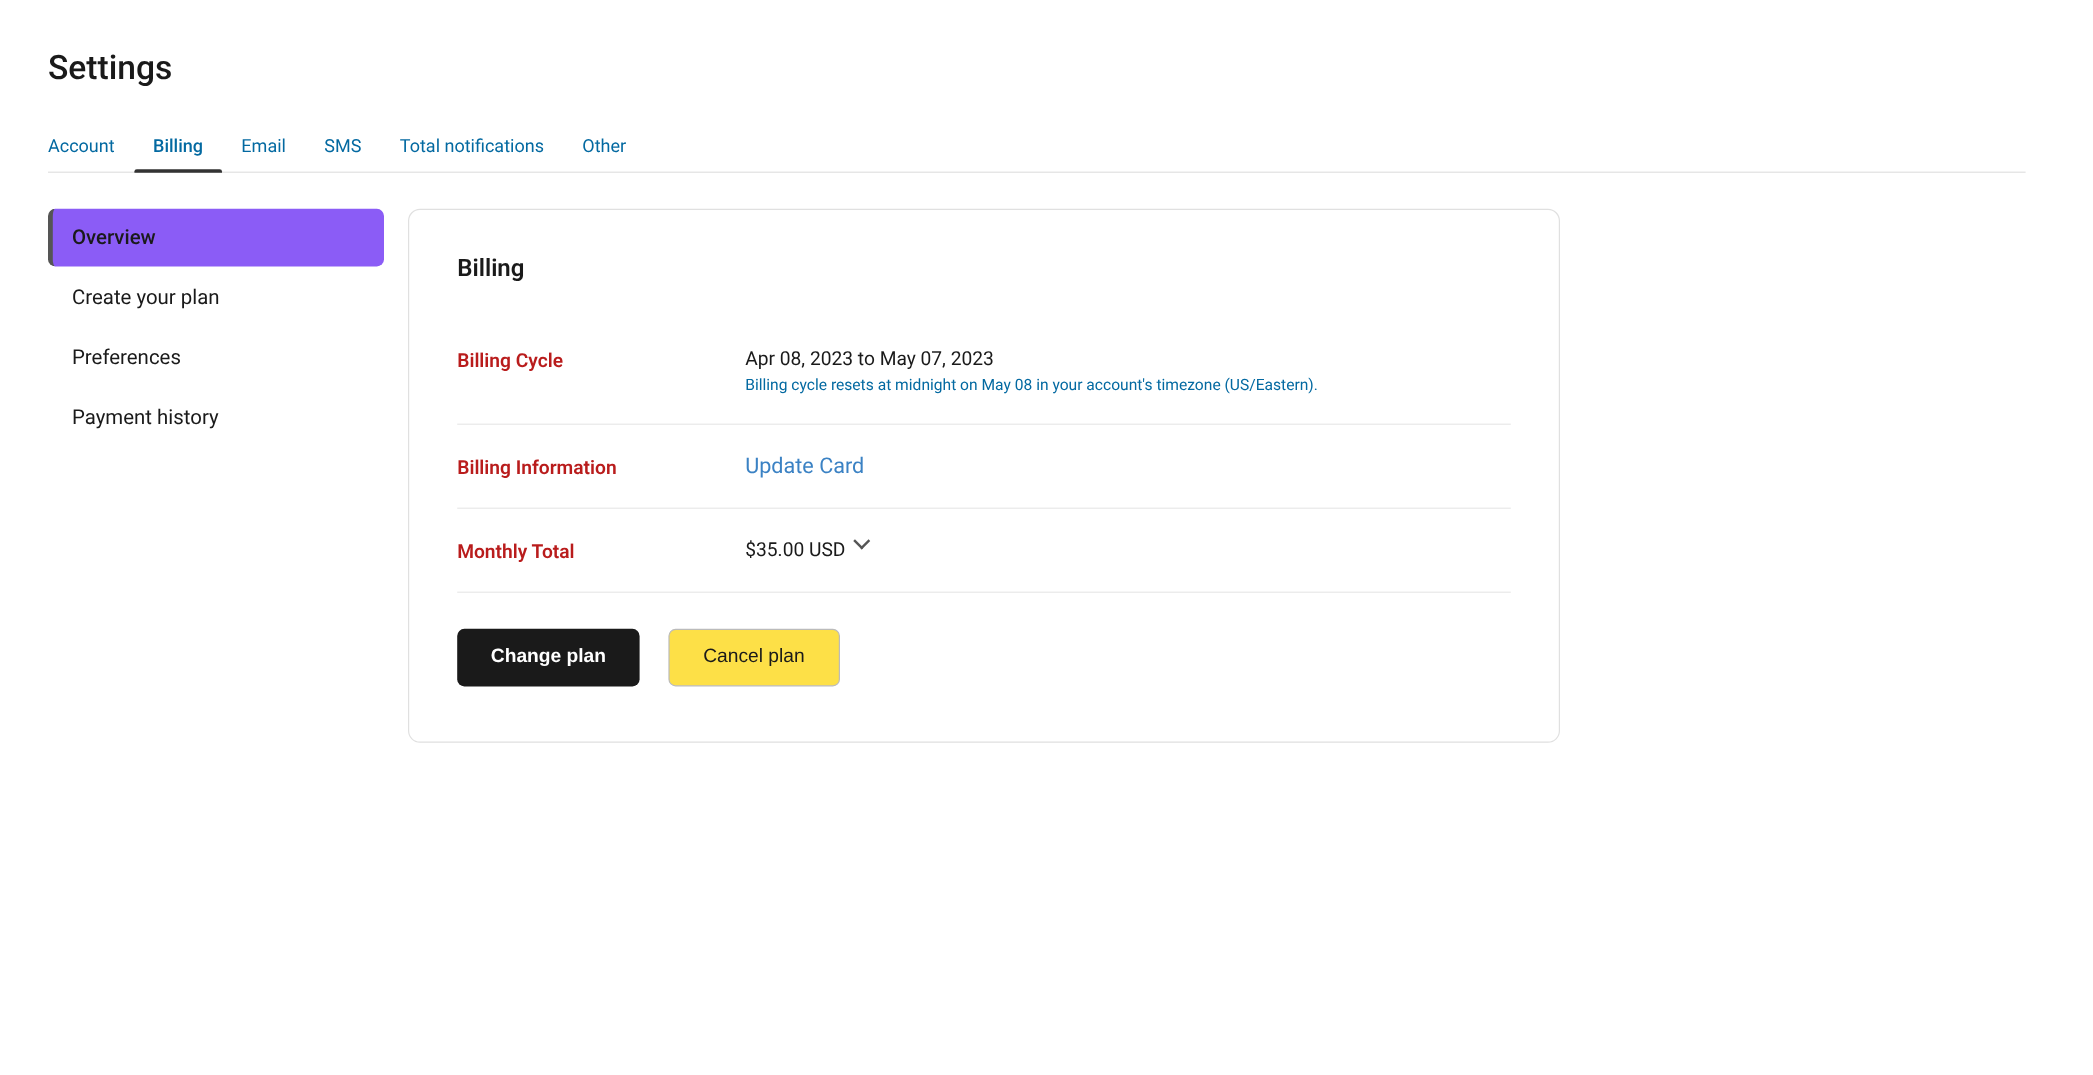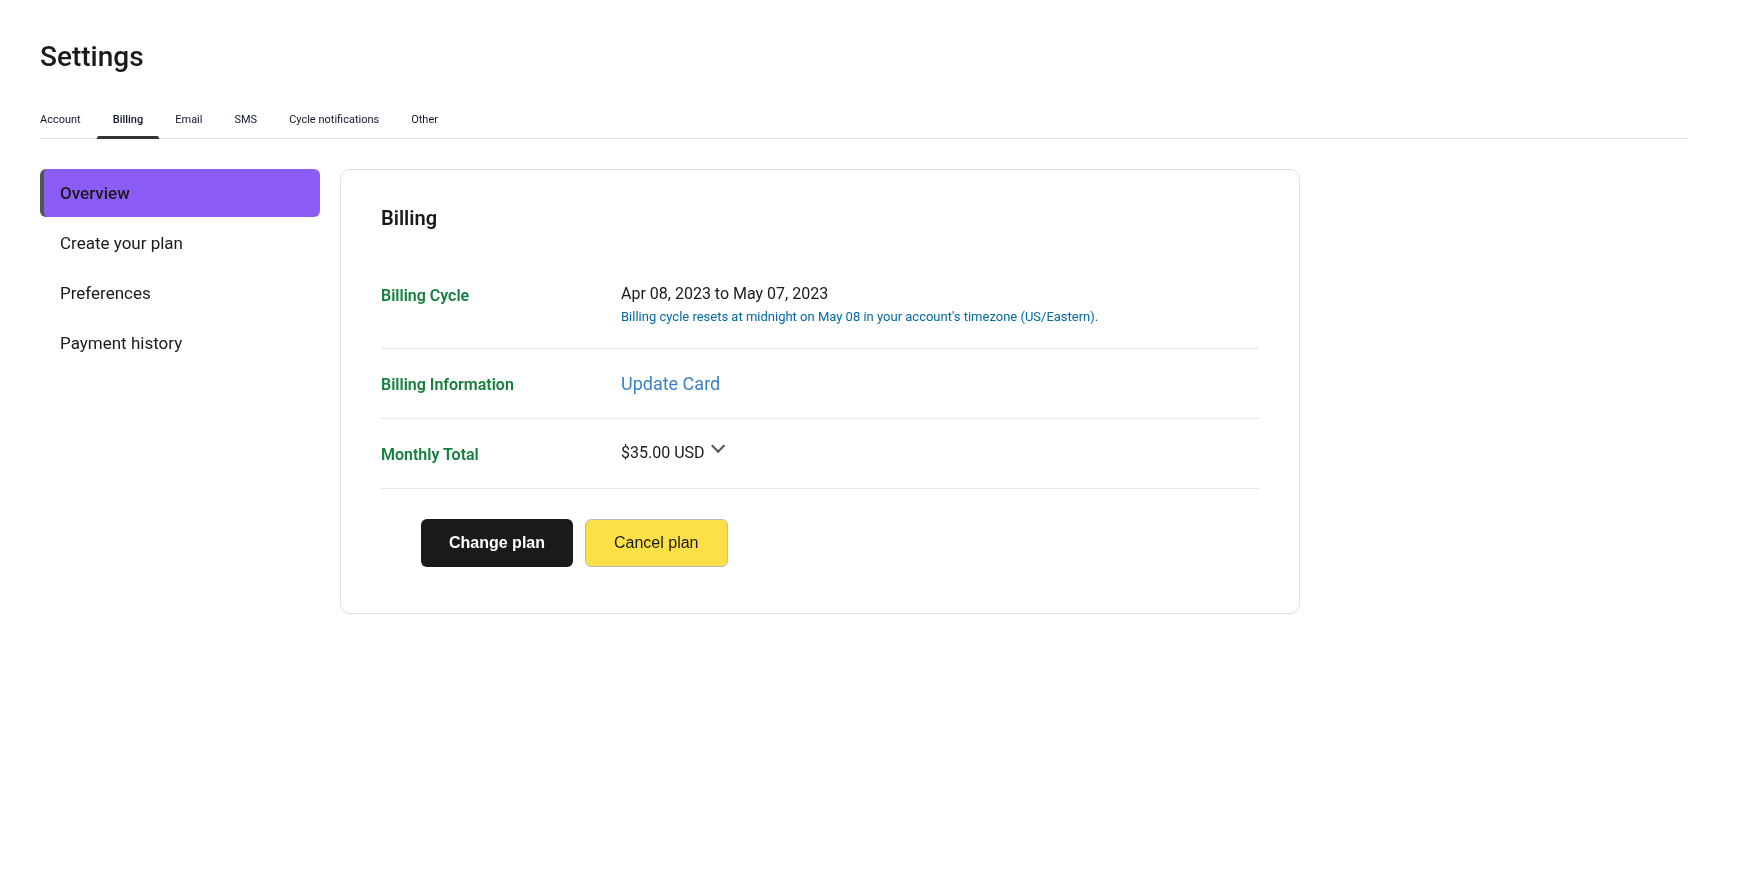--- a/index.html
+++ b/index.html
@@ -30,22 +30,22 @@
 
     .top-nav {
       display: flex;
       gap: 0;
       border-bottom: 1px solid #e0e0e0;
       margin-bottom: 0;
     }
 
     .top-nav-item {
       padding: 12px 16px;
-      font-size: 11px;
-      color: #0f172a;
+      font-size: 15px;
+      color: #0369a1;
       cursor: pointer;
       position: relative;
       white-space: nowrap;
       text-decoration: none;
       display: inline-block;
       text-align: center;
     }
 
     .top-nav-item:first-child {
       padding-left: 0;
@@ -127,21 +127,21 @@
 
     .billing-row:last-of-type {
       border-bottom: none;
     }
 
     .billing-row-label {
       width: 240px;
       flex-shrink: 0;
       font-size: 16px;
       font-weight: 600;
-      color: #15803d;
+      color: #b91c1c;
       padding-top: 2px;
     }
 
     .billing-row-value {
       flex: 1;
     }
 
     .billing-cycle-date {
       font-size: 16px;
       color: #1a1a1a;
@@ -173,24 +173,23 @@
       display: inline-block;
       width: 10px;
       height: 10px;
       border-right: 2px solid #555;
       border-bottom: 2px solid #555;
       transform: rotate(45deg) translateY(-3px);
     }
 
     .action-buttons {
       display: flex;
-      gap: 12px;
+      gap: 24px;
       margin-top: 30px;
       padding-bottom: 10px;
-      margin-left: 40px;
     }
 
     .btn-change-plan {
       background: #1a1a1a;
       color: #fff;
       border: none;
       padding: 14px 28px;
       font-size: 16px;
       font-weight: 600;
       border-radius: 6px;
@@ -212,21 +211,21 @@
 <body>
 
 <div class="page-container">
   <h1 class="page-title">Settings</h1>
 
   <nav class="top-nav">
     <a class="top-nav-item">Account</a>
     <a class="top-nav-item active">Billing</a>
     <a class="top-nav-item">Email</a>
     <a class="top-nav-item">SMS</a>
-    <a class="top-nav-item">Cycle notifications</a>
+    <a class="top-nav-item">Total notifications</a>
     <a class="top-nav-item">Other</a>
   </nav>
 
   <div class="content-area">
     <div class="sidebar">
       <div class="sidebar-item active">
         <span>Overview</span>
       </div>
       <div class="sidebar-item">
         <span>Create your plan</span>

